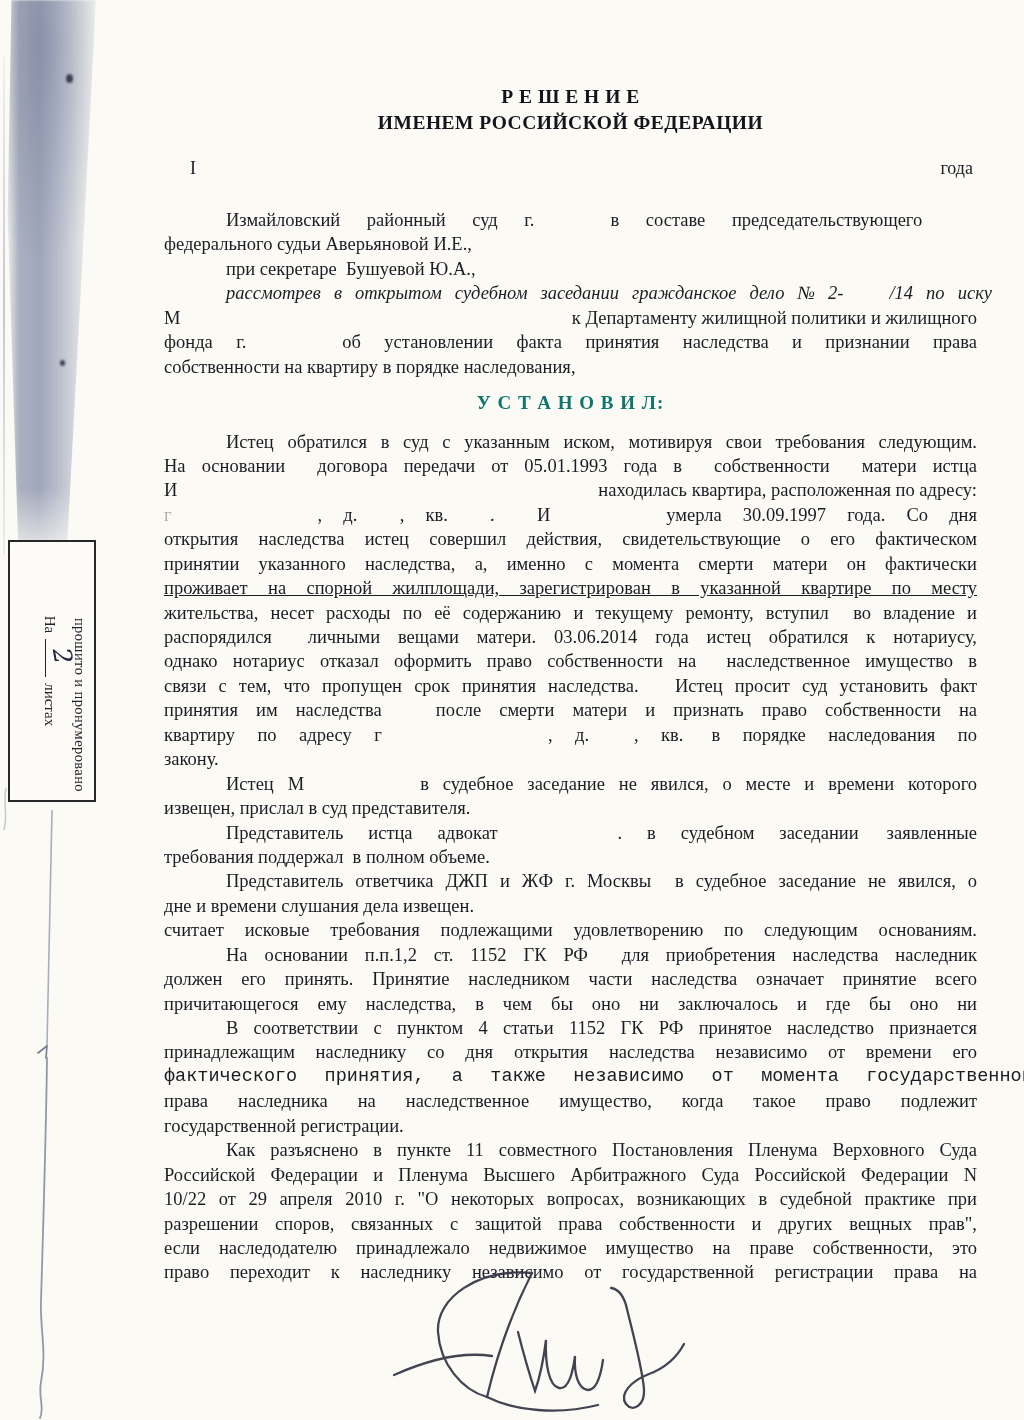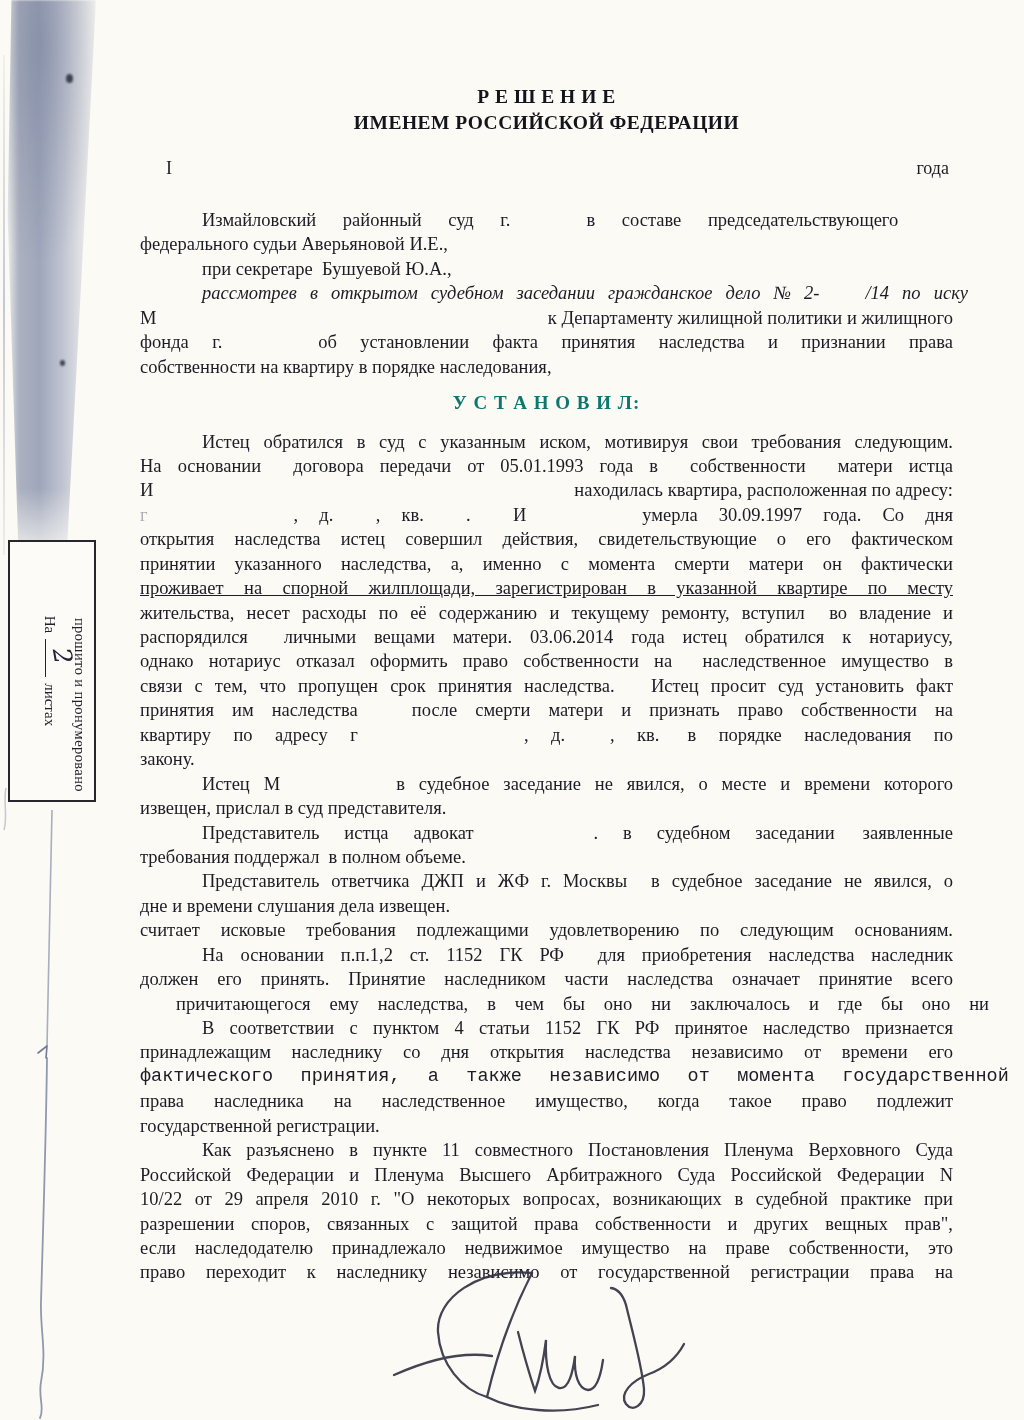--- a/index.html
+++ b/index.html
@@ -55,21 +55,21 @@
   .blank{
     display:inline-block;width:38px;height:15px;position:relative;
     border-bottom:1.5px solid #23232b;margin:0 6px;vertical-align:baseline;
   }
   .hw{
     position:absolute;left:9px;top:-14px;font-size:25px;line-height:25px;
     font-style:italic;transform:rotate(-10deg);color:#23233a;
     font-family:"DejaVu Serif",serif;
   }
   
-  .content{position:absolute;left:140px;top:84px;width:813px;z-index:2;}
+  .content{position:absolute;left:164px;top:84px;width:813px;z-index:2;}
   .title{
     text-align:center;font-weight:bold;font-size:19.5px;line-height:26px;
     color:#14141c;letter-spacing:.5px;white-space:pre;
   }
   .dateline{
     display:flex;justify-content:space-between;align-items:baseline;
     margin:20px 0 27px 0;padding-left:26px;padding-right:4px;
     font-size:18px;line-height:25px;
   }
   #doc{width:813px;}
@@ -160,21 +160,21 @@
         <div class="line"><span class="seg">закону.</span></div>
         <div class="line ind" style="word-spacing: 9.275px;"><span class="seg">Истец М</span><span class="gap" style="width: 116px;"></span><span class="seg">в судебное заседание не явился, о месте и времени которого</span></div>
         <div class="line"><span class="seg">извещен, прислал в суд представителя.</span></div>
         <div class="line ind" style="word-spacing: 20.325px;"><span class="seg">Представитель истца адвокат</span><span class="gap" style="width: 120px;"></span><span class="seg">. в судебном заседании</span><span class="gap" style="width: 28px;"></span><span class="seg">заявленные</span></div>
         <div class="line"><span class="seg">требования поддержал  в полном объеме.</span></div>
         <div class="line ind" style="word-spacing: 7.34736px;"><span class="seg">Представитель ответчика ДЖП и ЖФ г. Москвы  в судебное заседание не явился, о</span></div>
         <div class="line"><span class="seg">дне и времени слушания дела извещен.</span></div>
         <div class="line" style="word-spacing: 16.183px;"><span class="seg">считает исковые требования подлежащими удовлетворению по следующим основаниям.</span></div>
         <div class="line ind" style="word-spacing: 12.2585px;"><span class="seg">На основании п.п.1,2 ст. 1152 ГК РФ  для приобретения наследства наследник</span></div>
         <div class="line" style="word-spacing: 14.2969px;"><span class="seg">должен его принять. Принятие наследником части наследства означает принятие всего</span></div>
-        <div class="line" style="word-spacing: 14.3209px; margin-left: 36px;"><span class="seg">причитающегося ему наследства, в чем бы оно ни заключалось и где бы оно ни</span></div>
+        <div class="line" style="word-spacing: 14.3209px;"><span class="seg">причитающегося ему наследства, в чем бы оно ни заключалось и где бы оно ни</span></div>
         <div class="line ind" style="word-spacing: 10.6491px;"><span class="seg">В соответствии с пунктом 4 статьи 1152 ГК РФ принятое наследство признается</span></div>
         <div class="line" style="word-spacing: 16.1302px;"><span class="seg">принадлежащим наследнику со дня открытия наследства независимо от времени его</span></div>
         <div class="line" style="word-spacing: 16.2598px; font-family: Liberation Mono, monospace;"><span class="seg">фактического принятия, а также независимо от момента государственной регистрации</span></div>
         <div class="line" style="word-spacing: 10.3594px;"><span class="seg">права  наследника  на  наследственное  имущество,  когда  такое  право  подлежит</span></div>
         <div class="line"><span class="seg">государственной регистрации.</span></div>
         <div class="line ind" style="word-spacing: 10.3559px; text-align: right;"><span class="seg">Как разъяснено в пункте 11 совместного Постановления Пленума Верховного Суда</span></div>
         <div class="line" style="word-spacing: 10.6806px;"><span class="seg">Российской Федерации и Пленума Высшего Арбитражного Суда Российской Федерации N</span></div>
         <div class="line" style="word-spacing: 7.97957px;"><span class="seg">10/22 от 29 апреля 2010 г. "О некоторых вопросах, возникающих в судебной практике при</span></div>
         <div class="line" style="word-spacing: 12.1031px;"><span class="seg">разрешении споров, связанных с защитой права собственности и других вещных прав",</span></div>
         <div class="line" style="word-spacing: 14.3223px;"><span class="seg">если наследодателю принадлежало недвижимое имущество на праве собственности, это</span></div>

